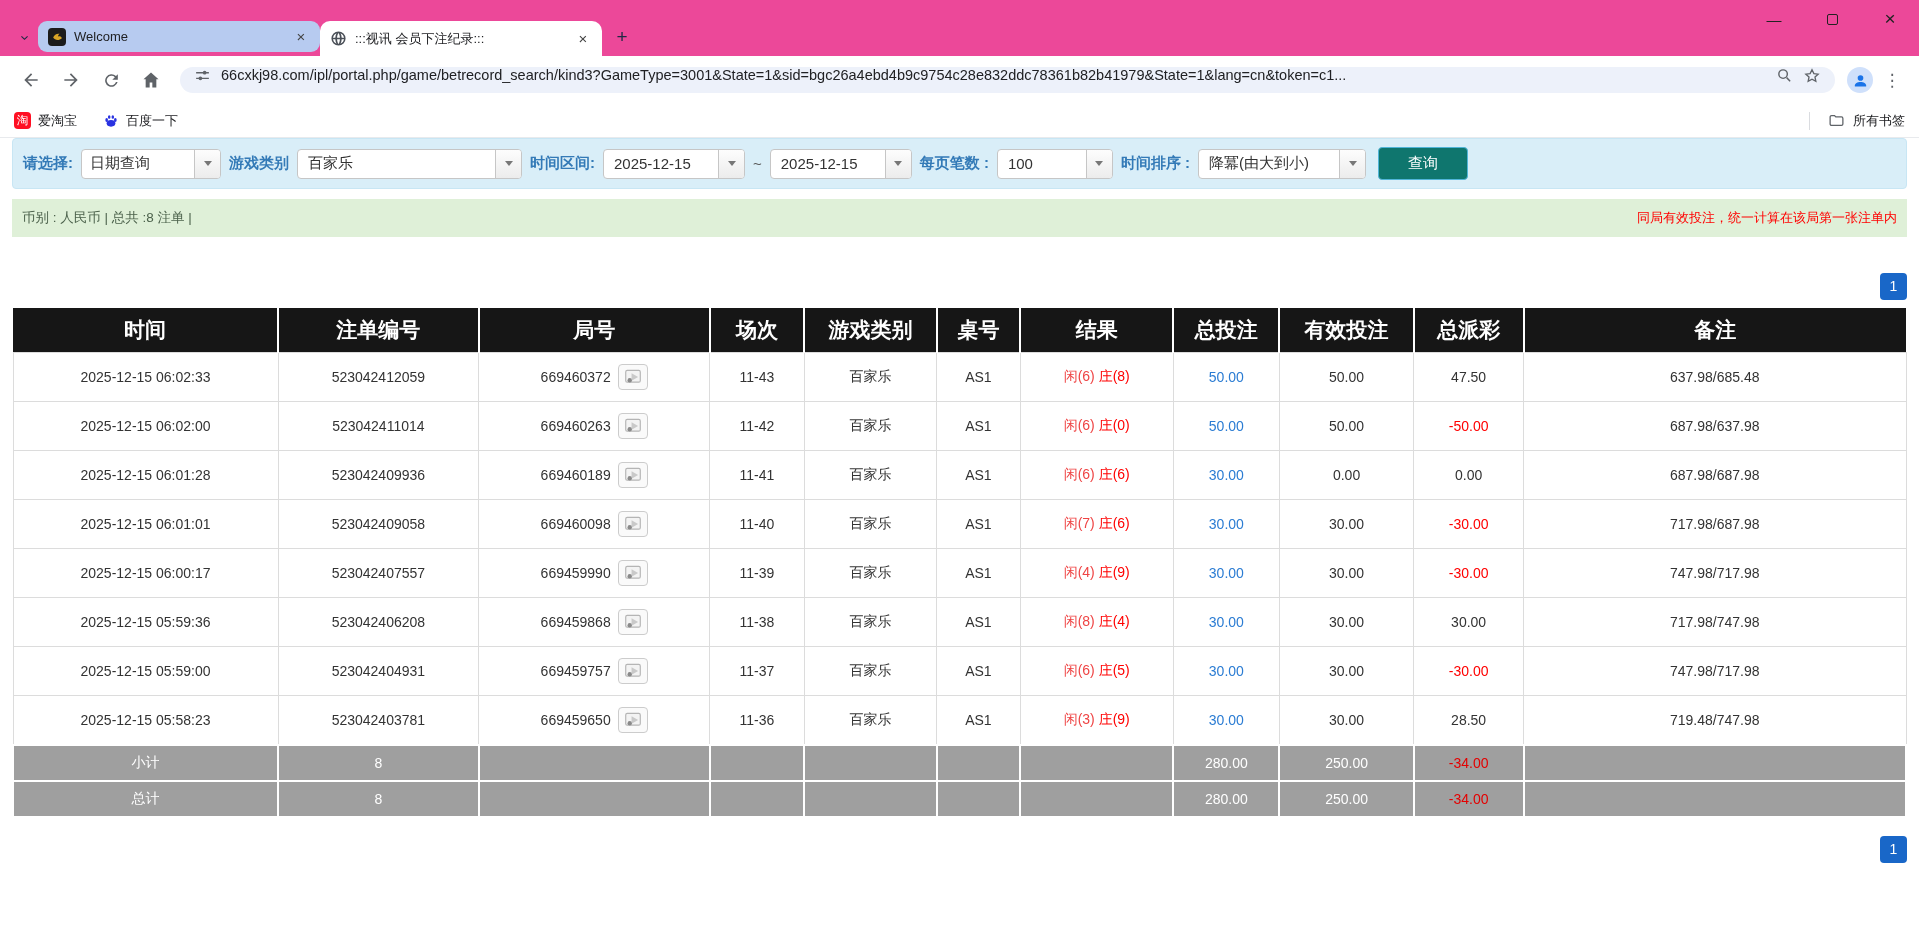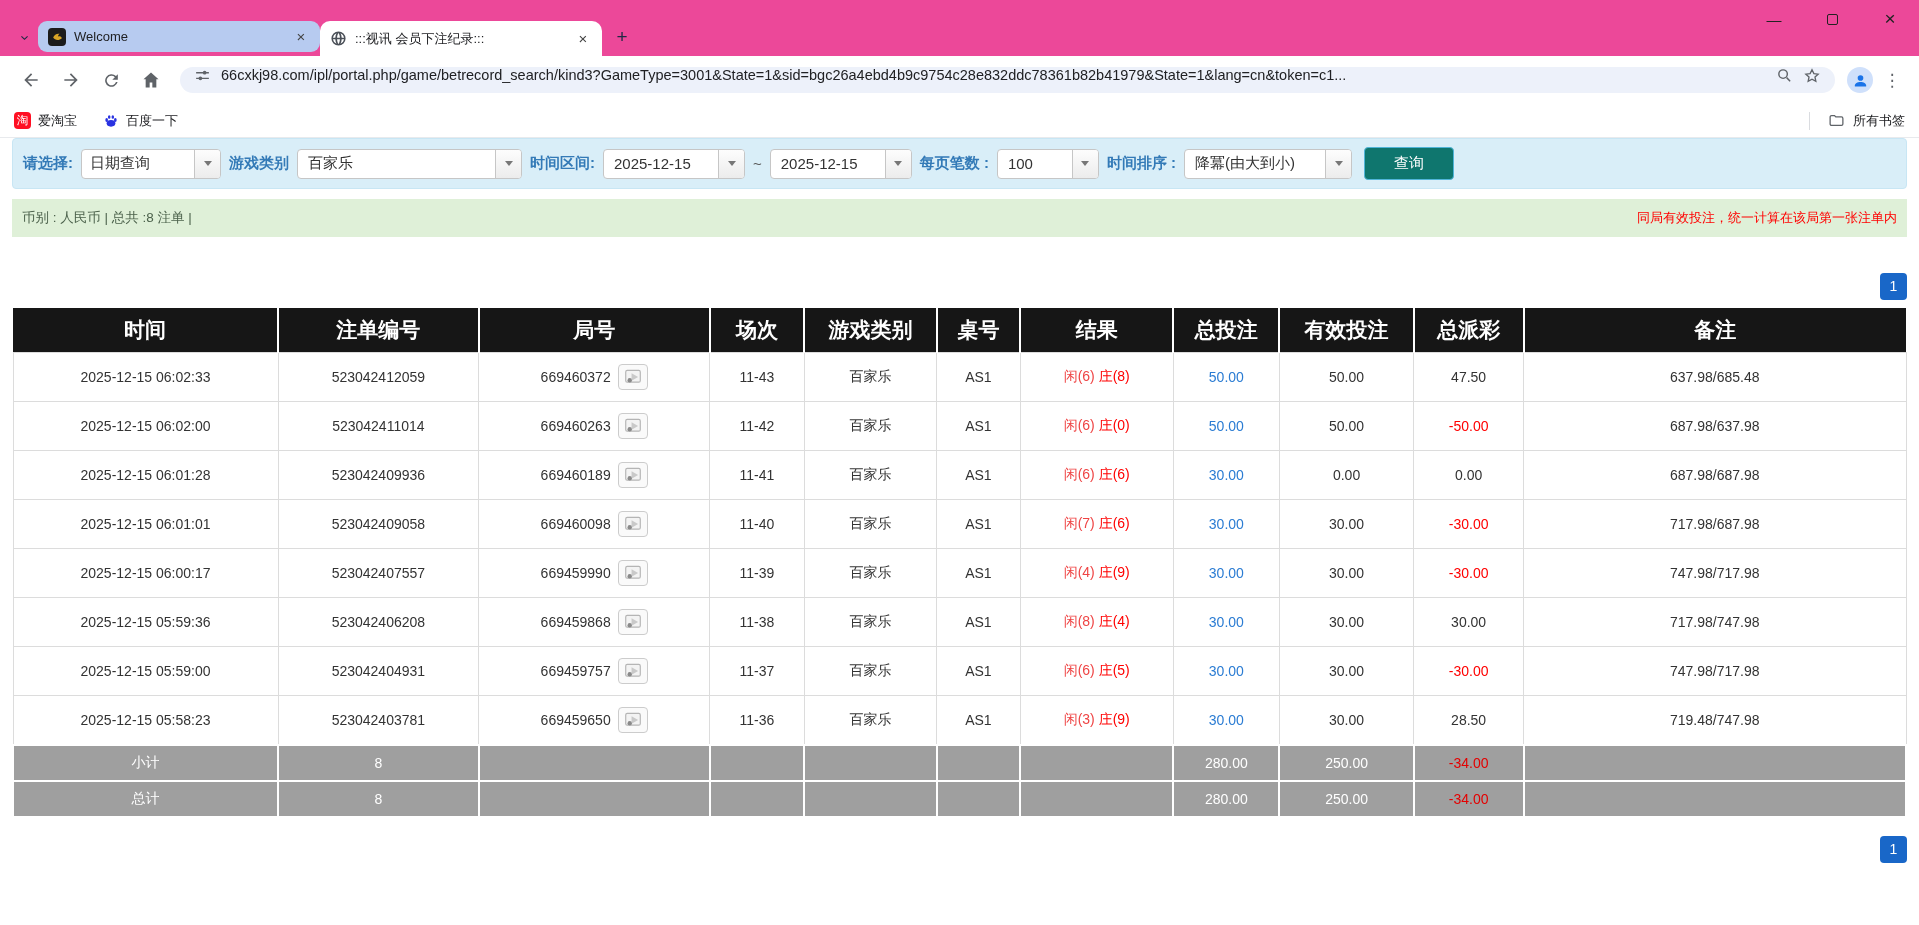--- a/index.html
+++ b/index.html
@@ -209,21 +209,21 @@
         </span>
     </div>
     <span class="tilde">~</span>
     <div class="combo" style="width:142px;">
       <span class="val" style="flex:1;">2025-12-15</span>
       <span class="arrow">
           <span class="tri-down"></span>
         </span>
     </div>
     <span class="f-label">每页笔数 :</span>
-    <div class="combo" style="width:102px;">
+    <div class="combo" style="width:116px;">
       <span class="val" style="flex:1;">100</span>
       <span class="arrow">
           <span class="tri-down"></span>
         </span>
     </div>
     <span class="f-label">时间排序 :</span>
     <div class="combo" style="width:168px;">
       <span class="val" style="flex:1;">降冪(由大到小)</span>
       <span class="arrow">
           <span class="tri-down"></span>

